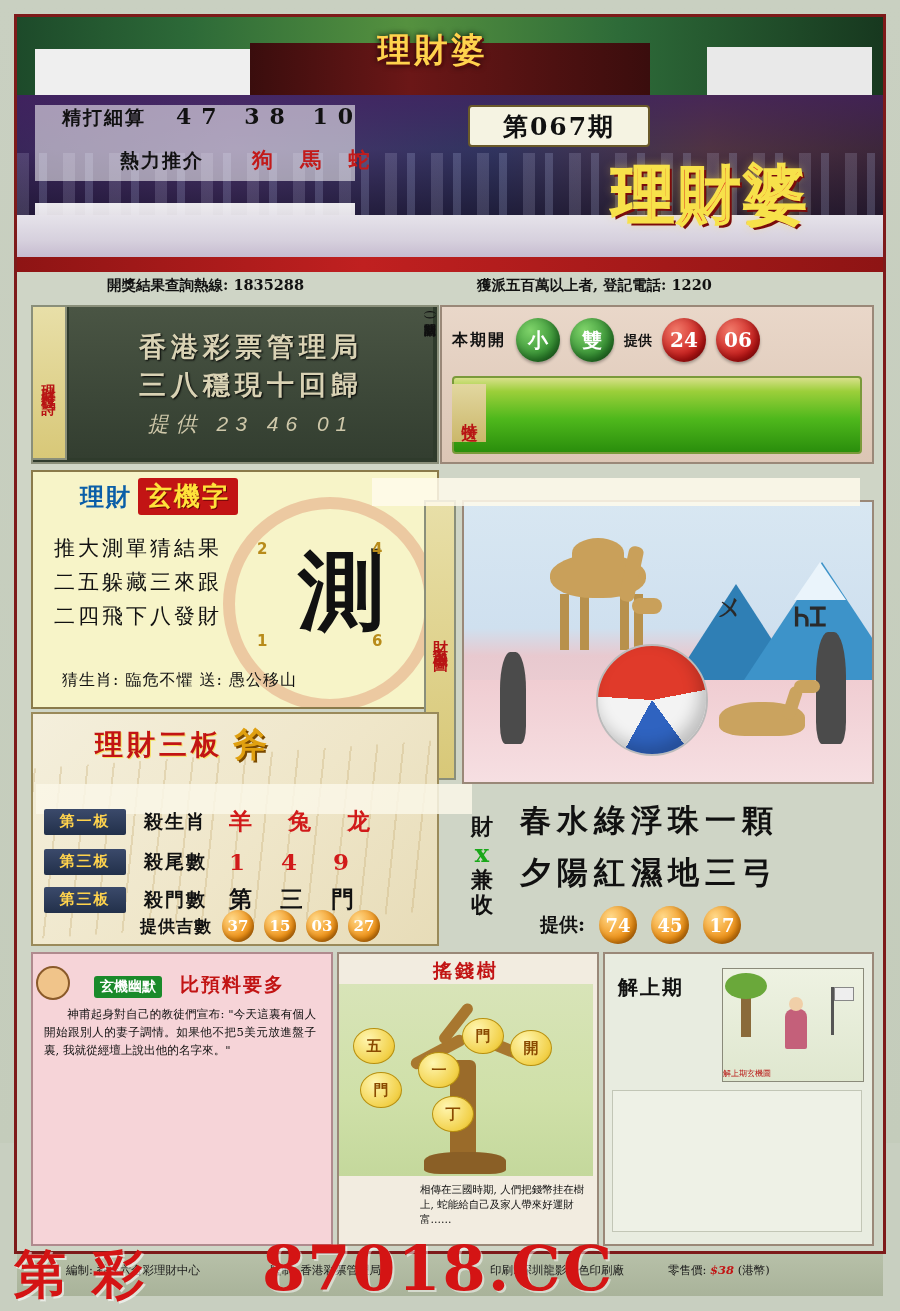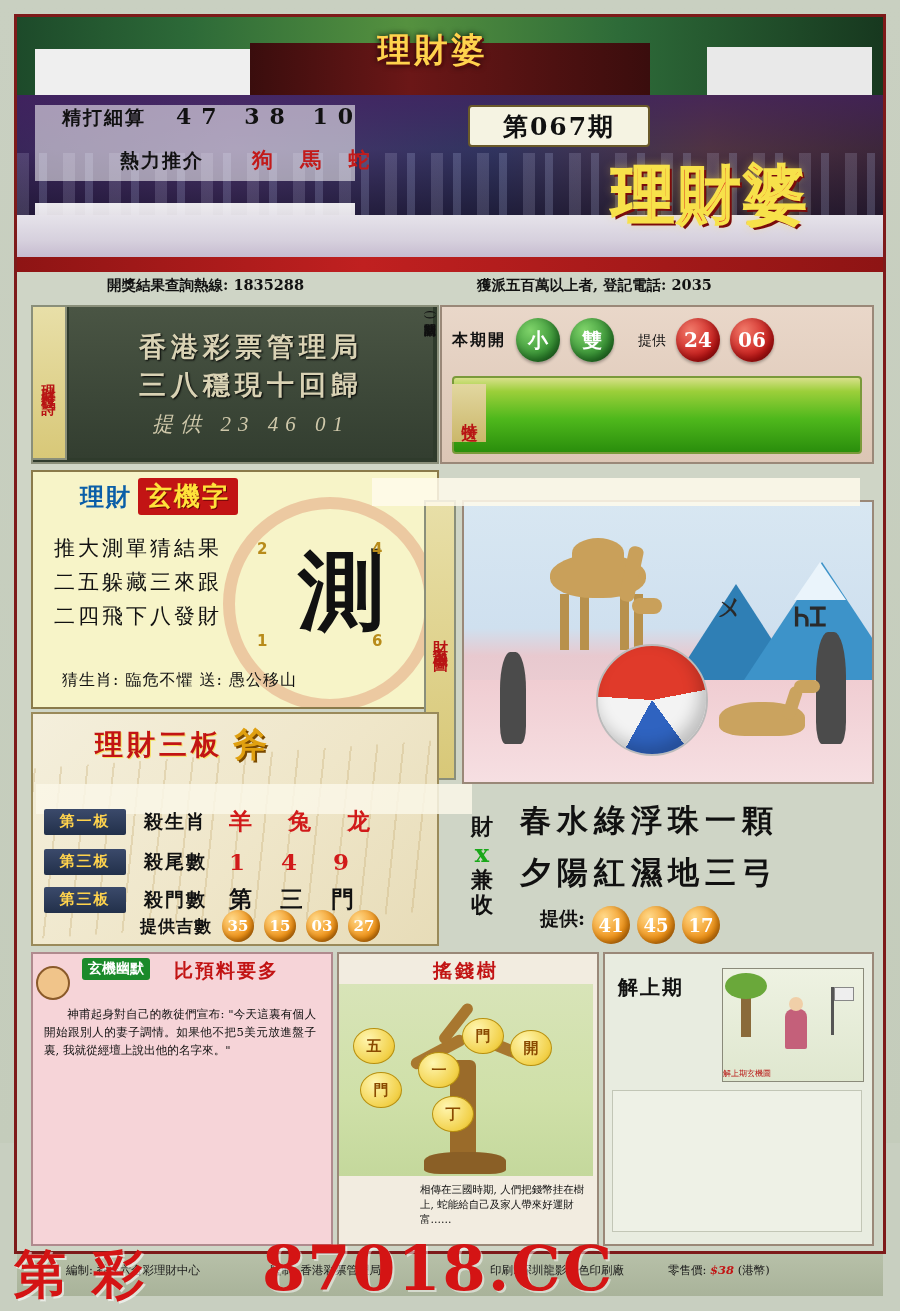--- a/index.html
+++ b/index.html
@@ -142,21 +142,21 @@
     background:linear-gradient(180deg,#4a5544,#3c4738 60%,#333e30);
     display:flex;flex-direction:column;align-items:center;justify-content:center;
   }
   .poem-line{
     font-size:27px;font-weight:bold;color:#d9d2b4;letter-spacing:5px;
     font-family:"DejaVu Serif","Liberation Serif",serif;margin:1px 0;
     text-shadow:1px 1px 2px #000;
   }
   .poem-provide{
     font-size:21px;color:#cfc8aa;letter-spacing:7px;margin-top:6px;
-    font-family:Liberation Serif, serif;font-style:italic;
+    font-family:Liberation Sans, sans-serif;font-style:italic;
   }
   .poem-side-note{
     position:absolute;left:410px;top:310px;width:26px;height:148px;
     font-size:12px;color:#111;line-height:1.15;
     writing-mode:vertical-rl;font-family:"DejaVu Serif","Liberation Serif",serif;
   }
 
   .draw-box{
     position:absolute;left:440px;top:305px;width:430px;height:155px;
     background:linear-gradient(180deg,#e9d7c9,#dcc6b5);border:2px solid #9a8878;
@@ -172,21 +172,21 @@
   .ball{
     width:44px;height:44px;border-radius:50%;
     display:flex;align-items:center;justify-content:center;
     font-size:20px;font-weight:bold;color:#fff;margin-left:10px;
     box-shadow:inset -3px -4px 8px rgba(0,0,0,.35),0 2px 3px rgba(0,0,0,.3);
     font-family:"DejaVu Serif","Liberation Serif",serif;
   }
   .ball.green{background:radial-gradient(circle at 33% 28%,#7fd36a,#2e8b2e 70%,#1d5c1d);}
   .ball.red{background:radial-gradient(circle at 33% 28%,#f07a6a,#c81414 70%,#8d0c0c);}
   .provide-vert{
-    font-size:14px;font-weight:normal;color:#111;margin-left:24px;line-height:1.05;
+    font-size:14px;font-weight:bold;color:#111;margin-left:10px;line-height:1.05;
     font-family:"DejaVu Serif","Liberation Serif",serif;
   }
   .special-strip{
     position:absolute;left:452px;top:376px;width:406px;height:74px;
     background:linear-gradient(180deg,#d8e08a,#9ccf3a 18%,#4fb81c 55%,#2a8e0c 100%);
     border:2px solid #7a9a3a;border-radius:4px;
     display:flex;align-items:center;
   }
   .special-tag{
     position:absolute;left:452px;top:384px;width:34px;height:58px;
@@ -364,43 +364,43 @@
     font-family:"DejaVu Serif","Liberation Serif",serif;
   }
   .cp-tab .snake{color:#1aa81a;font-size:24px;}
   .cp-line{
     position:absolute;left:520px;font-size:31px;font-weight:bold;color:#111;letter-spacing:6px;
     font-family:"DejaVu Serif","Liberation Serif",serif;
   }
   .cp-l1{top:800px;}
   .cp-l2{top:852px;}
   .cp-provide{
-    position:absolute;left:540px;top:906px;display:flex;align-items:flex-start;gap:7px;
+    position:absolute;left:540px;top:906px;display:flex;align-items:center;gap:14px;
   }
   .cp-provide .lab{
     font-size:19px;font-weight:bold;color:#111;
     font-family:"DejaVu Serif","Liberation Serif",serif;
   }
   .bball{
     width:38px;height:38px;border-radius:50%;
     background:radial-gradient(circle at 32% 28%,#ffd98a,#ef8f12 65%,#b35e04);
     display:flex;align-items:center;justify-content:center;
     color:#fff;font-size:18px;font-weight:bold;
     box-shadow:inset -3px -3px 6px rgba(0,0,0,.3);
     font-family:"DejaVu Serif","Liberation Serif",serif;
   }
 
   
   .humor{
     position:absolute;left:31px;top:952px;width:298px;height:290px;
     background:#f6d4d8;border:2px solid #b08a8e;
   }
   .humor-head{
-    position:absolute;left:34px;top:958px;width:282px;height:40px;
-    display:flex;align-items:flex-start;gap:16px;
+    position:absolute;left:52px;top:958px;width:282px;height:40px;
+    display:flex;align-items:flex-end;gap:10px;
   }
   .hm-badge{
     font-size:14px;font-weight:bold;color:#fff;background:#1a8a2a;padding:2px 6px;border-radius:3px;
     font-family:"DejaVu Serif","Liberation Serif",serif;
   }
   .hm-title{
     font-size:19px;font-weight:bold;color:#c21414;letter-spacing:2px;margin-left:8px;
     font-family:"DejaVu Serif","Liberation Serif",serif;
   }
   .hm-face{
@@ -536,21 +536,21 @@
   <div class="hdr-title">理財婆</div>
   <div class="lbl-calc">精打細算</div>
   <div class="calc-nums">47  38  10</div>
   <div class="lbl-hot">熱力推介</div>
   <div class="hot-animals">狗 馬 蛇</div>
   <div class="issue-box">第067期</div>
   <div class="big-logo">理財婆</div>
 
   <div class="hotline-row">
     <div class="hotline-l">開獎結果查詢熱線:  1835288</div>
-    <div class="hotline-r">獲派五百萬以上者,  登記電話:  2035</div>
+    <div class="hotline-r">獲派五百萬以上者,  登記電話:  1220</div>
   </div>
 
   <div class="poem-box"></div>
   <div class="poem-inner">
     <div class="poem-line">香港彩票管理局</div>
     <div class="poem-line">三八穩現十回歸</div>
     <div class="poem-provide">提供   23   46   01</div>
   </div>
   <div class="poem-tab">
     <span>理財特碼詩</span>
@@ -631,37 +631,37 @@
     <div class="rname">殺尾數</div>
     <div class="rvals">1 4 9</div>
   </div>
   <div class="row-item r3">
     <div class="rtag">第三板</div>
     <div class="rname">殺門數</div>
     <div class="rvals dark">第 三 門</div>
   </div>
   <div class="lucky">
     <span class="lucky-lab">提供吉數</span>
-    <span class="sball">35</span>
+    <span class="sball">37</span>
     <span class="sball">15</span>
     <span class="sball">03</span>
     <span class="sball">27</span>
   </div>
 
   <div class="cp-tab">
     <span>財</span>
     <span class="snake">x</span>
     <span>兼</span>
     <span>收</span>
   </div>
   <div class="cp-line cp-l1">春水綠浮珠一顆</div>
   <div class="cp-line cp-l2">夕陽紅濕地三弓</div>
   <div class="cp-provide">
     <span class="lab">提供:</span>
-    <span class="bball">41</span>
+    <span class="bball">74</span>
     <span class="bball">45</span>
     <span class="bball">17</span>
   </div>
 
   <div class="humor"></div>
   <div class="hm-body">
     <div class="hm-face"></div>
   </div>
   <div class="humor-head">
     <span style="width:32px"></span>

